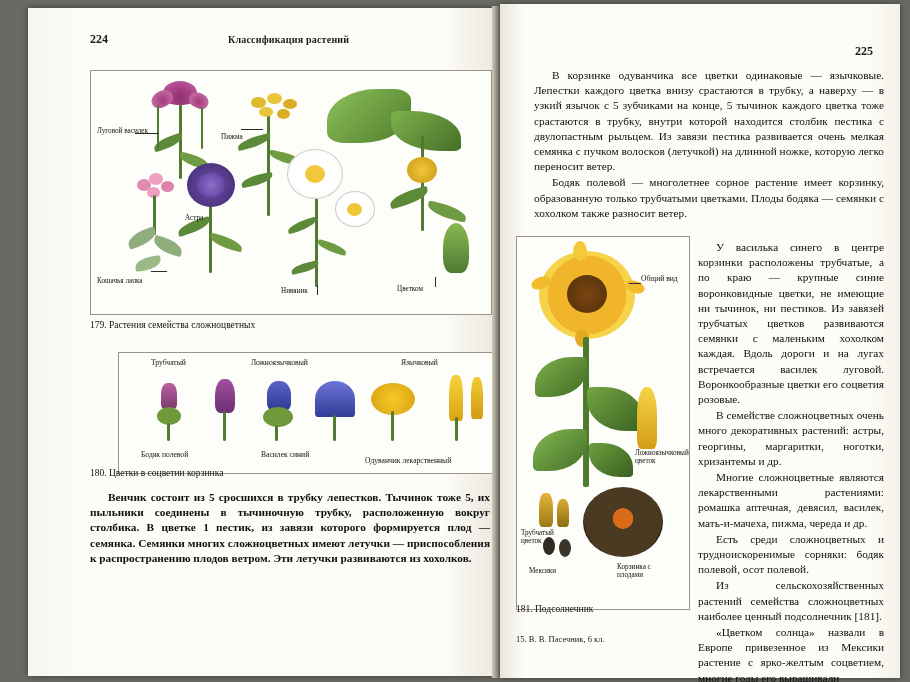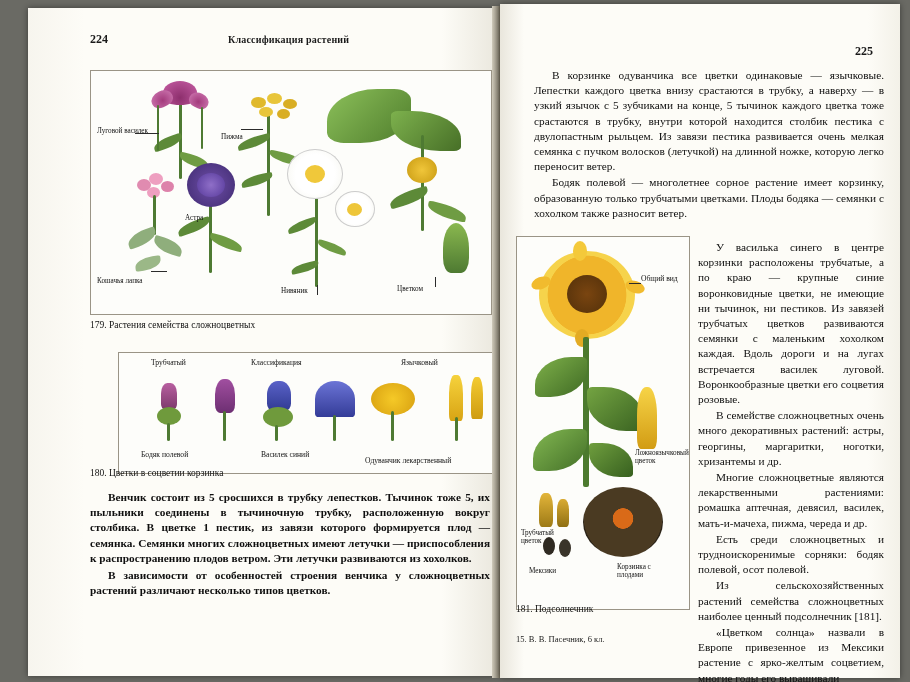--- a/index.html
+++ b/index.html
@@ -197,33 +197,32 @@
       <div class="stem" style="left:214px;top:62px;width:3px;height:26px;"></div>
 
       <div class="disc" style="left:252px;top:30px;width:44px;height:32px;background:radial-gradient(circle,#f5c927,#d79f10);"></div>
       <div class="stem" style="left:272px;top:58px;width:3px;height:30px;"></div>
 
       <div class="bloomv" style="left:330px;top:22px;width:14px;height:46px;background:linear-gradient(180deg,#f6d23c,#d8a414);border-radius:40% 40% 15% 15%;"></div>
       <div class="stem" style="left:336px;top:64px;width:3px;height:24px;"></div>
       <div class="bloomv" style="left:352px;top:24px;width:12px;height:42px;background:linear-gradient(180deg,#f3cb33,#cf9c10);border-radius:40% 40% 15% 15%;"></div>
 
       <div class="lbl b" style="left:32px;top:6px;">Трубчатый</div>
-      <div class="lbl b" style="left:132px;top:6px;">Классификация</div>
+      <div class="lbl b" style="left:132px;top:6px;">Ложноязычковый</div>
       <div class="lbl b" style="left:282px;top:6px;">Язычковый</div>
 
       <div class="lbl b" style="left:22px;top:98px;">Бодяк полевой</div>
       <div class="lbl b" style="left:142px;top:98px;">Василек синий</div>
       <div class="lbl b" style="left:246px;top:104px;">Одуванчик лекарственный</div>
     </div>
 
     <div class="fig-cap" id="cap180">180. Цветки в соцветии корзинка</div>
 
     <div class="body-text" id="left-body">
       <p>Венчик состоит из 5 сросшихся в трубку лепестков. Тычинок тоже 5, их пыльники соединены в тычиночную трубку, расположенную вокруг столбика. В цветке 1 пестик, из завязи которого формируется плод — семянка. Семянки многих сложноцветных имеют летучки — приспособления к распространению плодов ветром. Эти летучки развиваются из хохолков.</p>
-      <p>В зависимости от особенностей строения венчика у сложноцветных растений различают несколько типов цветков.</p>
     </div>
   </div>
 
   <div class="gutter"></div>
 
   <div class="sheet right-sheet">
 
     <div class="pg-head pg-num-right" style="left:355px;top:40px;">225</div>
 
     <div id="right-body" style="left:34px;top:64px;width:350px;">

